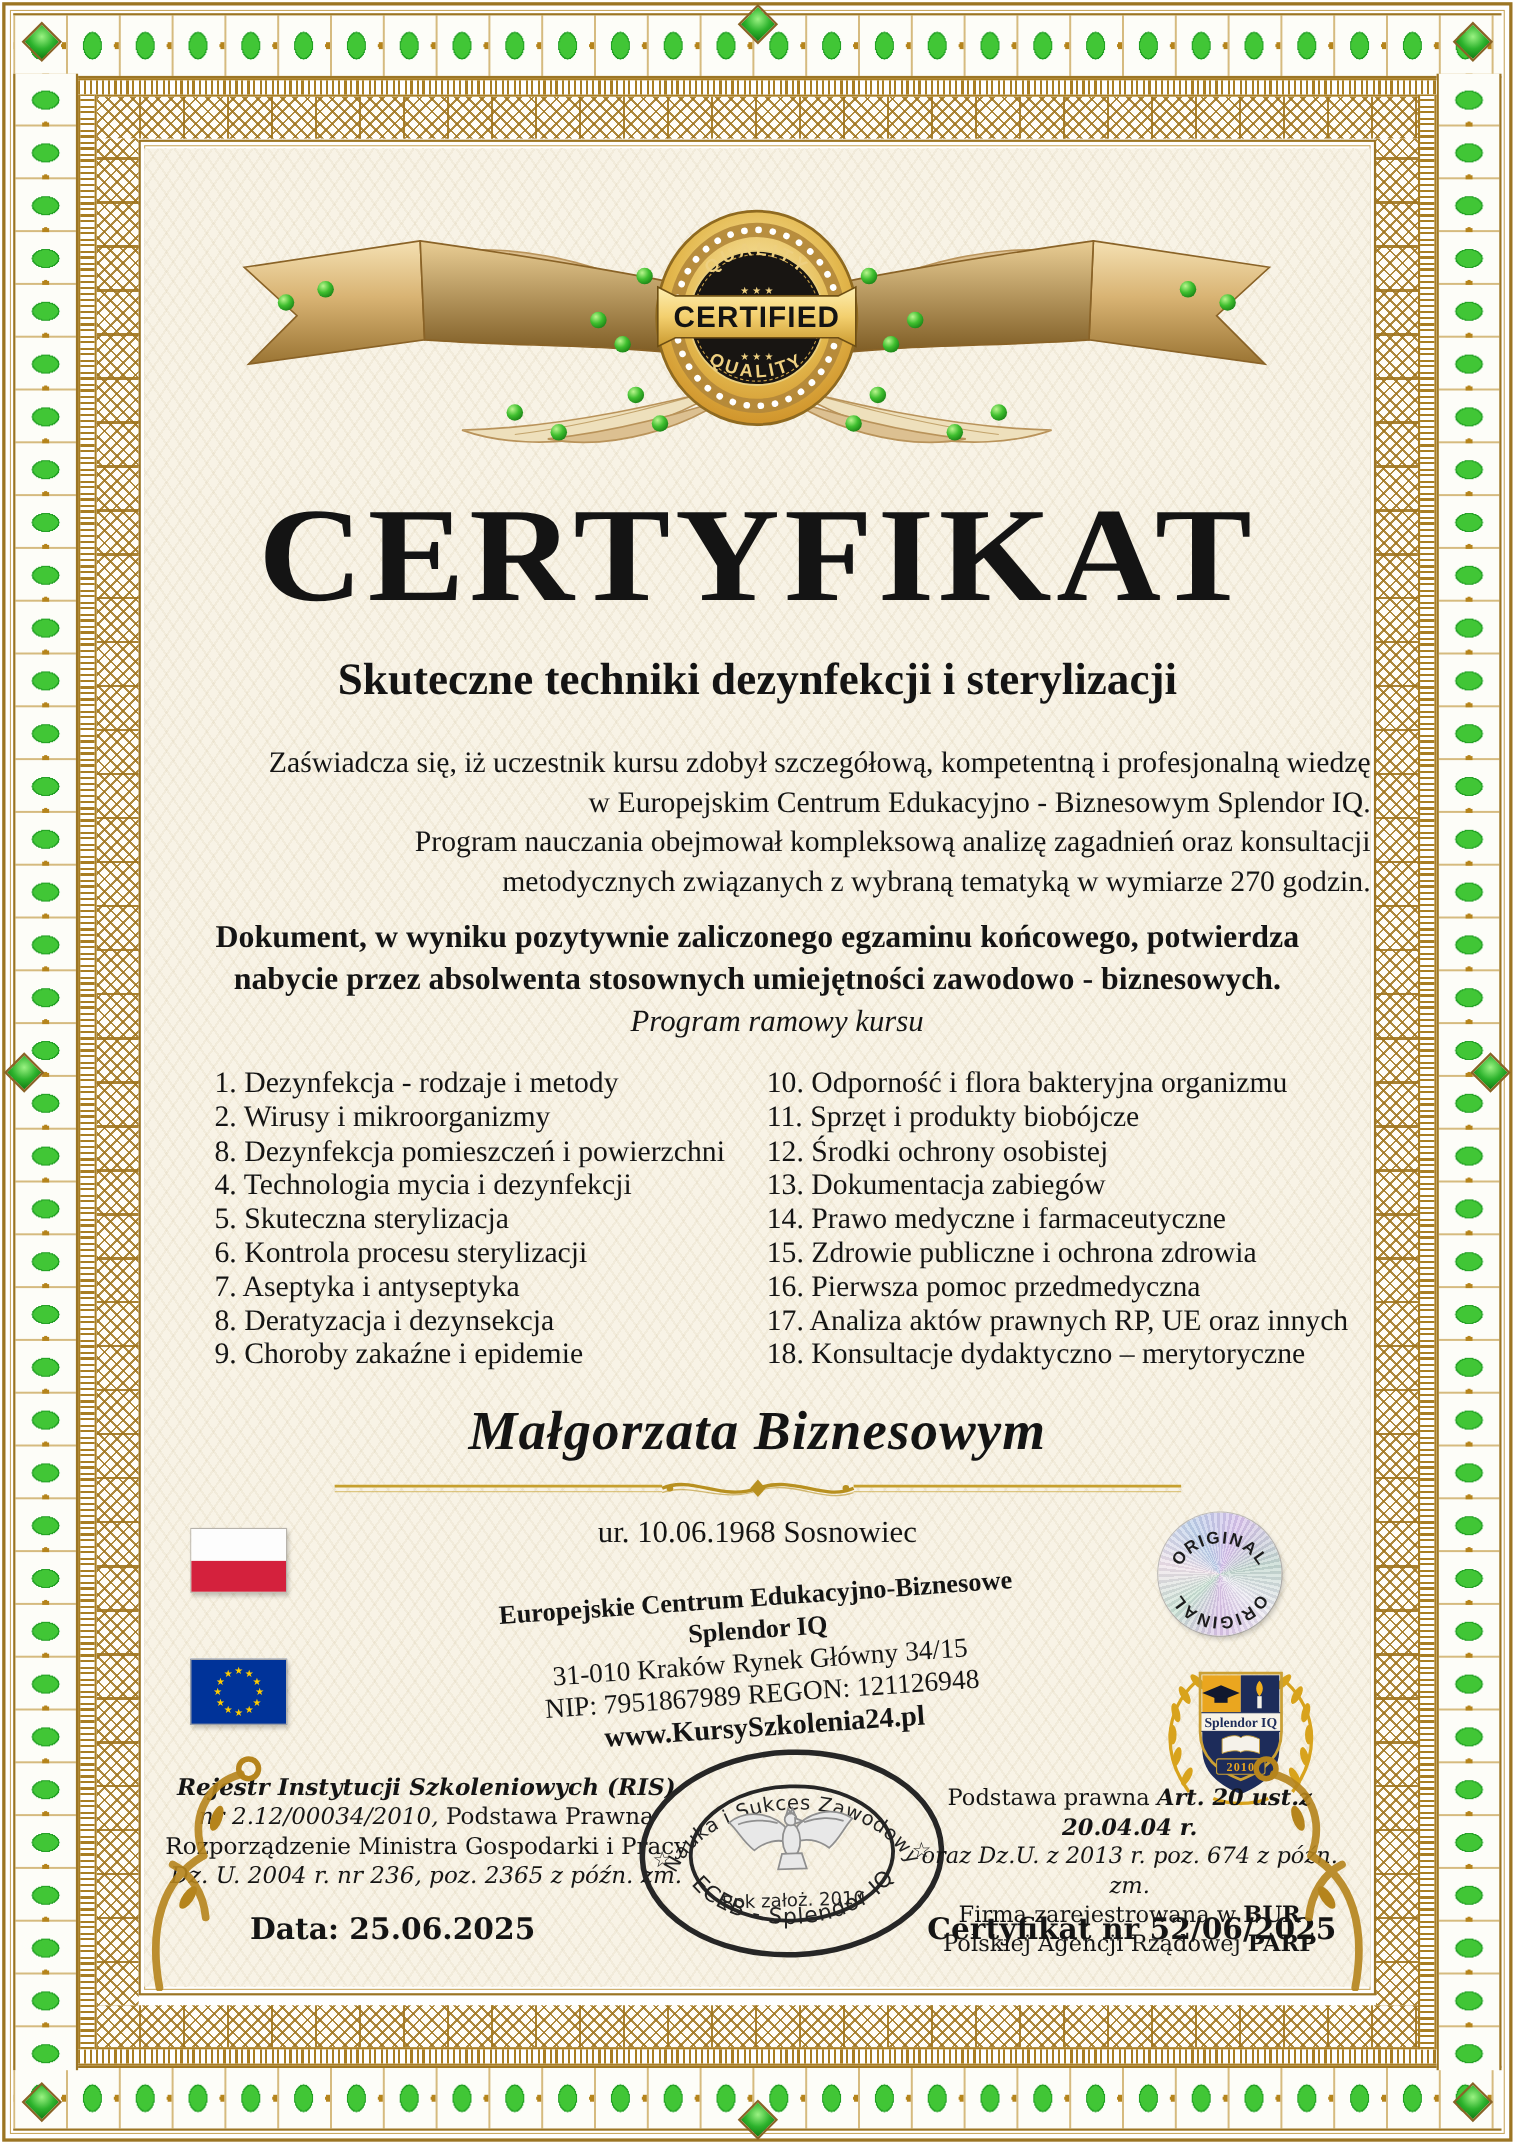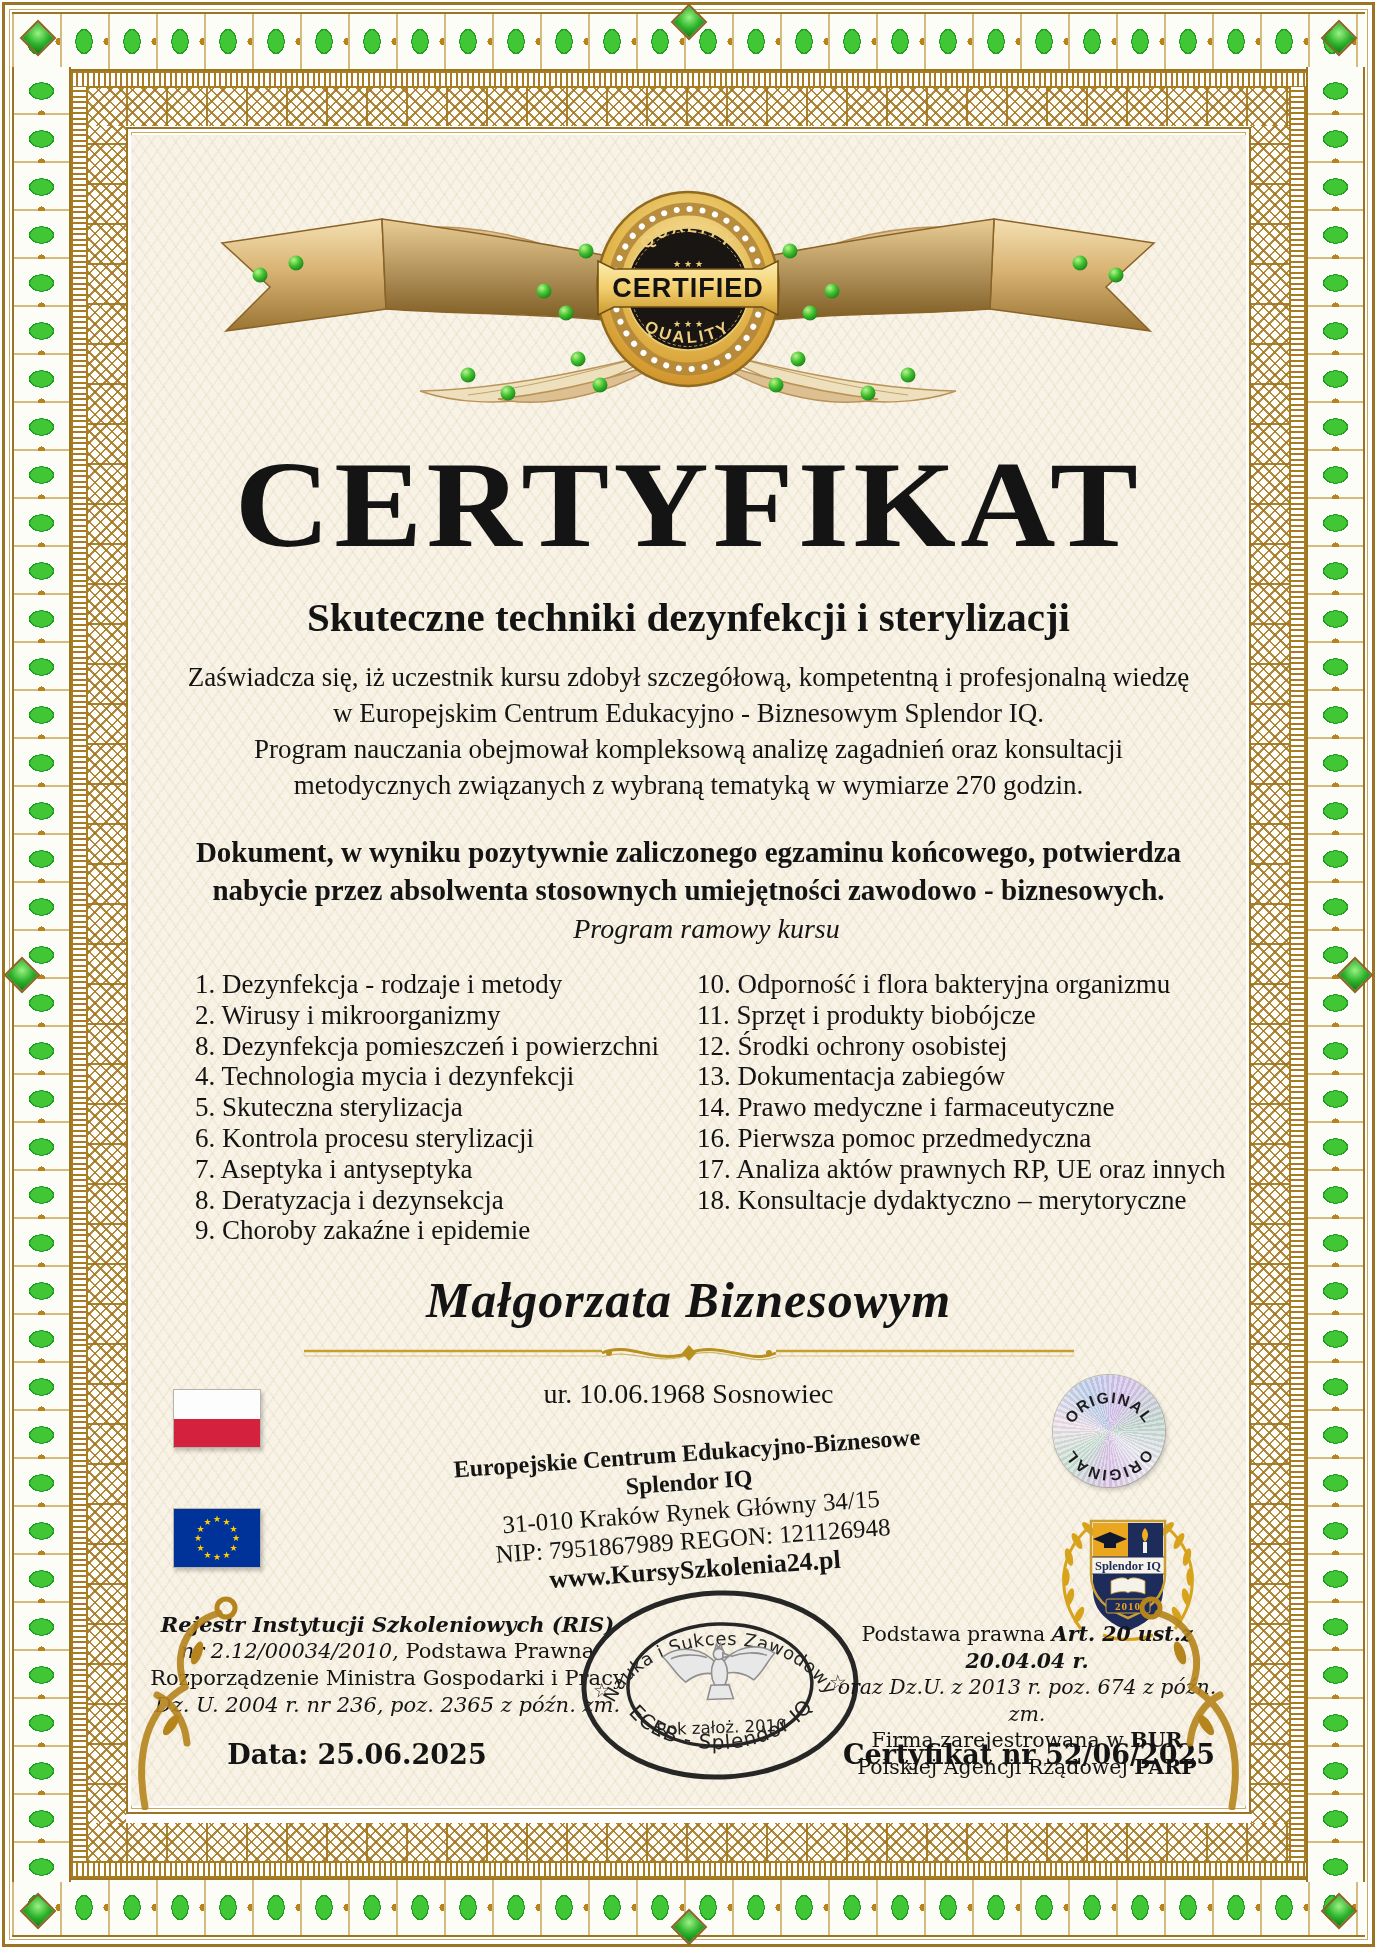--- a/index.html
+++ b/index.html
@@ -87,21 +87,21 @@
       repeating-linear-gradient(-55deg, rgba(186,166,118,.10) 0 2px, transparent 2px 10px);}
 
   .abs{position:absolute;}
   .ctr{left:0;right:0;text-align:center;}
 
   .banner{position:absolute;left:37px;top:28px;width:1040px;height:250px;}
 
   .title{top:306px;font-size:122px;font-weight:bold;letter-spacing:4px;line-height:1.05;
          transform:scaleX(1.08);}
   .subtitle{top:458px;font-size:41px;font-weight:bold;}
-  .intro{top:524px;font-size:27px;line-height:36px;}
+  .intro{top:540px;font-size:27px;line-height:36px;text-align:right;}
   .statement{top:698px;font-size:29px;font-weight:bold;line-height:38px;}
   .prog-head{top:778px;font-size:28px;font-style:italic;margin-left:36px;}
   .col{position:absolute;top:834px;text-align:left;}
   .col.l{left:64px;} .col.r{left:566px;}
   .col .li{font-size:27px;line-height:30.8px;white-space:nowrap;}
   .name{top:1136px;font-size:50px;font-weight:bold;font-style:italic;letter-spacing:1px;}
   .divider{position:absolute;top:1204px;left:50%;margin-left:-385px;width:770px;height:28px;}
   .birth{top:1243px;font-size:28px;}
 
   .flag-pl{position:absolute;left:42px;top:1254px;width:86px;height:57px;border:1px solid #b7b3ab;
@@ -301,20 +301,21 @@
       <div class="li">7. Aseptyka i antyseptyka</div>
       <div class="li">8. Deratyzacja i dezynsekcja</div>
       <div class="li">9. Choroby zakaźne i epidemie</div>
     </div>
     <div class="col r">
       <div class="li">10. Odporność i flora bakteryjna organizmu</div>
       <div class="li">11. Sprzęt i produkty biobójcze</div>
       <div class="li">12. Środki ochrony osobistej</div>
       <div class="li">13. Dokumentacja zabiegów</div>
       <div class="li">14. Prawo medyczne i farmaceutyczne</div>
+      <div class="li">15. Zdrowie publiczne i ochrona zdrowia</div>
       <div class="li">16. Pierwsza pomoc przedmedyczna</div>
       <div class="li">17. Analiza aktów prawnych RP, UE oraz innych</div>
       <div class="li">18. Konsultacje dydaktyczno – merytoryczne</div>
     </div>
 
     <div class="abs ctr name">Małgorzata Biznesowym</div>
 
     <svg class="divider" viewBox="0 0 770 28">
       <path d="M0,12 H298 M472,12 H770" stroke="#c6a02e" stroke-width="2.5"></path>
       <path d="M0,17 H298 M472,17 H770" stroke="#c6a02e" stroke-width="1" opacity=".55"></path>

